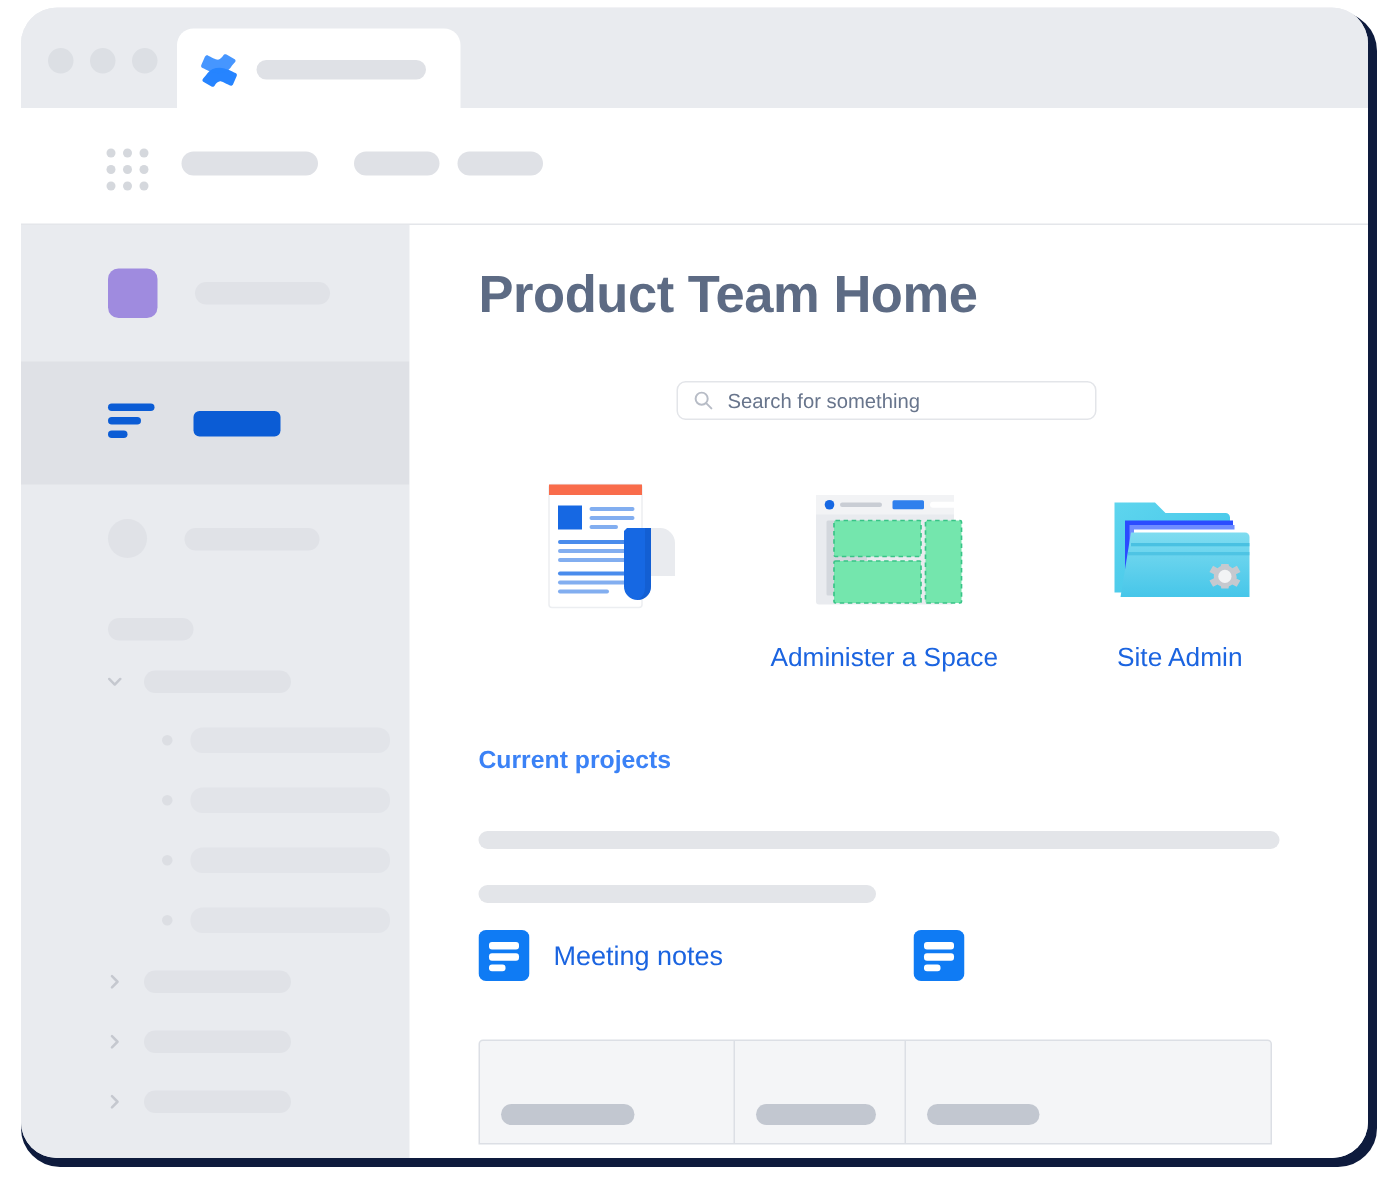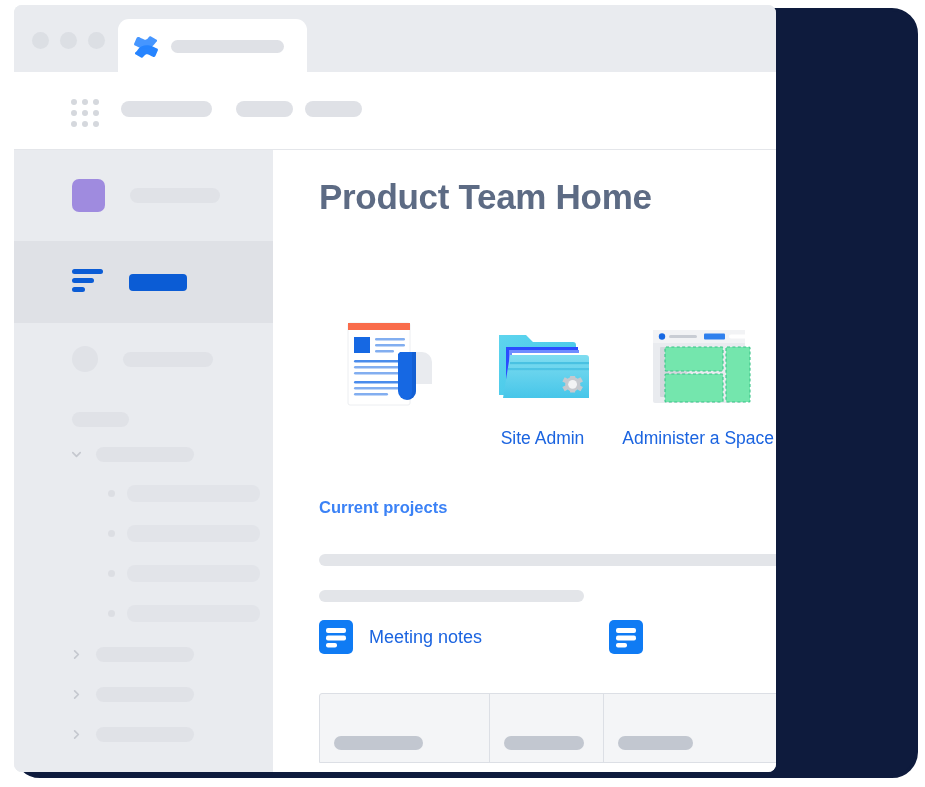--- a/index.html
+++ b/index.html
@@ -15,22 +15,22 @@
     position: absolute;
     left: 14px; top: 8px;
     width: 904px; height: 770px;
     border: 3px solid #0e1b3d;
     border-radius: 26px;
     background: #0e1b3d;
   }
   .window {
     position: absolute;
     left: 14px; top: 5px;
-    width: 762px; height: 767px;
-    border-radius: 8px;
+    width: 898px; height: 767px;
+    border-radius: 24px;
     background: #e9ebef;
     overflow: hidden;
   }
 
   
   .chrome {
     position: relative;
     height: 67px;
     background: #e9ebef;
   }
@@ -371,20 +371,27 @@
         <svg class="chev" viewBox="0 0 14 14">
           <polyline points="5,3 9,7 5,11" fill="none" stroke="#c5c8cf" stroke-width="1.8" stroke-linecap="round" stroke-linejoin="round"></polyline>
         </svg>
         <span class="bar" style="width:98px;"></span>
       </div>
     </div>
 
     <div class="content">
       <div class="page-title">Product Team Home</div>
 
+      <div class="main-search">
+        <svg width="14" height="14" viewBox="0 0 16 16">
+          <circle cx="6.6" cy="6.6" r="4.6" fill="none" stroke="#b7bcc6" stroke-width="1.5"></circle>
+          <line x1="10.2" y1="10.2" x2="14" y2="14" stroke="#b7bcc6" stroke-width="1.5" stroke-linecap="round"></line>
+        </svg>
+        <span class="ph">Search for something</span>
+      </div>
 
       <div class="tiles">
 
         <div class="tile" style="margin-left:30px;">
           <div class="art">
             <svg width="113" height="92" viewBox="0 0 113 92">
               <rect x="24" y="4" width="62" height="82" rx="2" fill="#ffffff" stroke="#eceef1"></rect>
               <rect x="24" y="4" width="62" height="7" fill="#f96c4b"></rect>
               <rect x="30" y="18" width="16" height="16" fill="#1668e3"></rect>
               <rect x="51" y="19" width="30" height="2.6" rx="1.3" fill="#82aef0"></rect>
@@ -394,20 +401,38 @@
               <rect x="30" y="47" width="51" height="2.6" rx="1.3" fill="#82aef0"></rect>
               <rect x="30" y="53" width="51" height="2.6" rx="1.3" fill="#82aef0"></rect>
               <rect x="30" y="62" width="51" height="2.6" rx="1.3" fill="#4a8cec"></rect>
               <rect x="30" y="68" width="51" height="2.6" rx="1.3" fill="#82aef0"></rect>
               <rect x="30" y="74" width="34" height="2.6" rx="1.3" fill="#82aef0"></rect>
               <path d="M76 33h22a10 10 0 0 1 10 10v22H86a10 10 0 0 1-10-10z" fill="#e9ebef"></path>
               <path d="M76 33h16v39a9 9 0 0 1-18 0V35z" fill="#1668e3"></path>
               <path d="M76 33h16v39a9 9 0 0 1-9 9 9 9 0 0 0 5-8V33z" fill="#0f55c4" opacity="0.5"></path>
             </svg>
           </div>
+        </div>
+
+        <div class="tile" style="margin-left:0;">
+          <div class="art">
+            <svg width="115" height="92" viewBox="0 0 115 92">
+              <rect x="12" y="11" width="92" height="73" rx="2" fill="#e9ebef"></rect>
+              <rect x="12" y="11" width="92" height="13" fill="#f2f3f5"></rect>
+              <circle cx="21" cy="17.5" r="3.2" fill="#1668e3"></circle>
+              <rect x="28" y="16" width="28" height="3" rx="1.5" fill="#c9cdd4"></rect>
+              <rect x="63" y="14.5" width="21" height="6" rx="1" fill="#2f80ed"></rect>
+              <rect x="88" y="15.5" width="21" height="4" rx="2" fill="#ffffff"></rect>
+              <rect x="19" y="28" width="27" height="50" rx="1" fill="#d3d7dd"></rect>
+              <rect x="24" y="28" width="58" height="24" rx="1" fill="#74e6ad" stroke="#38c487" stroke-width="1.1" stroke-dasharray="3 2.4"></rect>
+              <rect x="24" y="55" width="58" height="28" rx="1" fill="#74e6ad" stroke="#38c487" stroke-width="1.1" stroke-dasharray="3 2.4"></rect>
+              <rect x="85" y="28" width="24" height="55" rx="1" fill="#74e6ad" stroke="#38c487" stroke-width="1.1" stroke-dasharray="3 2.4"></rect>
+            </svg>
+          </div>
+          <div class="lbl">Administer a Space</div>
         </div>
 
         <div class="tile" style="margin-left:6px;">
           <div class="art">
             <svg width="112" height="92" viewBox="0 0 112 92">
               <defs>
                 <linearGradient id="fg1" x1="0" y1="0" x2="1" y2="1">
                   <stop offset="0" stop-color="#5ed5ee"></stop>
                     <stop offset="1" stop-color="#3fc3e8"></stop>
                 </linearGradient>
@@ -425,38 +450,20 @@
               <rect x="21" y="49" width="81" height="2.2" fill="#3bb9dd" opacity="0.6"></rect>
               <path d="M92 60a5 5 0 0 0 0 0" fill="none"></path>
               <g transform="translate(77,57)">
                 <path d="M16.5 9.5a8 8 0 0 0-.5-2.6l3-1.5-2.4-4.2-3 1.6a8 8 0 0 0-2.2-1.4L11 0H6.2L5.9 1.4a8 8 0 0 0-2.2 1.4l-3-1.6L-1.7 5.4l3 1.5a8 8 0 0 0 0 2.6l-3 1.5 2.4 4.2 3-1.6a8 8 0 0 0 2.2 1.3l.3 1.5H11l.3-1.5a8 8 0 0 0 2.2-1.3l3 1.6 2.4-4.2-3-1.5z" fill="#c6c9cf"></path>
                 <circle cx="8.6" cy="8.3" r="4.4" fill="#f2f3f5"></circle>
               </g>
             </svg>
           </div>
           <div class="lbl">Site Admin</div>
         </div>
-
-        <div class="tile" style="margin-left:0;">
-          <div class="art">
-            <svg width="115" height="92" viewBox="0 0 115 92">
-              <rect x="12" y="11" width="92" height="73" rx="2" fill="#e9ebef"></rect>
-              <rect x="12" y="11" width="92" height="13" fill="#f2f3f5"></rect>
-              <circle cx="21" cy="17.5" r="3.2" fill="#1668e3"></circle>
-              <rect x="28" y="16" width="28" height="3" rx="1.5" fill="#c9cdd4"></rect>
-              <rect x="63" y="14.5" width="21" height="6" rx="1" fill="#2f80ed"></rect>
-              <rect x="88" y="15.5" width="21" height="4" rx="2" fill="#ffffff"></rect>
-              <rect x="19" y="28" width="27" height="50" rx="1" fill="#d3d7dd"></rect>
-              <rect x="24" y="28" width="58" height="24" rx="1" fill="#74e6ad" stroke="#38c487" stroke-width="1.1" stroke-dasharray="3 2.4"></rect>
-              <rect x="24" y="55" width="58" height="28" rx="1" fill="#74e6ad" stroke="#38c487" stroke-width="1.1" stroke-dasharray="3 2.4"></rect>
-              <rect x="85" y="28" width="24" height="55" rx="1" fill="#74e6ad" stroke="#38c487" stroke-width="1.1" stroke-dasharray="3 2.4"></rect>
-            </svg>
-          </div>
-          <div class="lbl">Administer a Space</div>
-        </div>
       </div>
 
       <div class="section-head">Current projects</div>
 
       <div class="ph-bar" style="top:404px;width:534px;"></div>
       <div class="ph-bar" style="top:440px;width:265px;"></div>
 
       <div class="doclinks">
         <div class="doclink" style="width:290px;">
           <svg class="doc-ico" viewBox="0 0 34 34">

